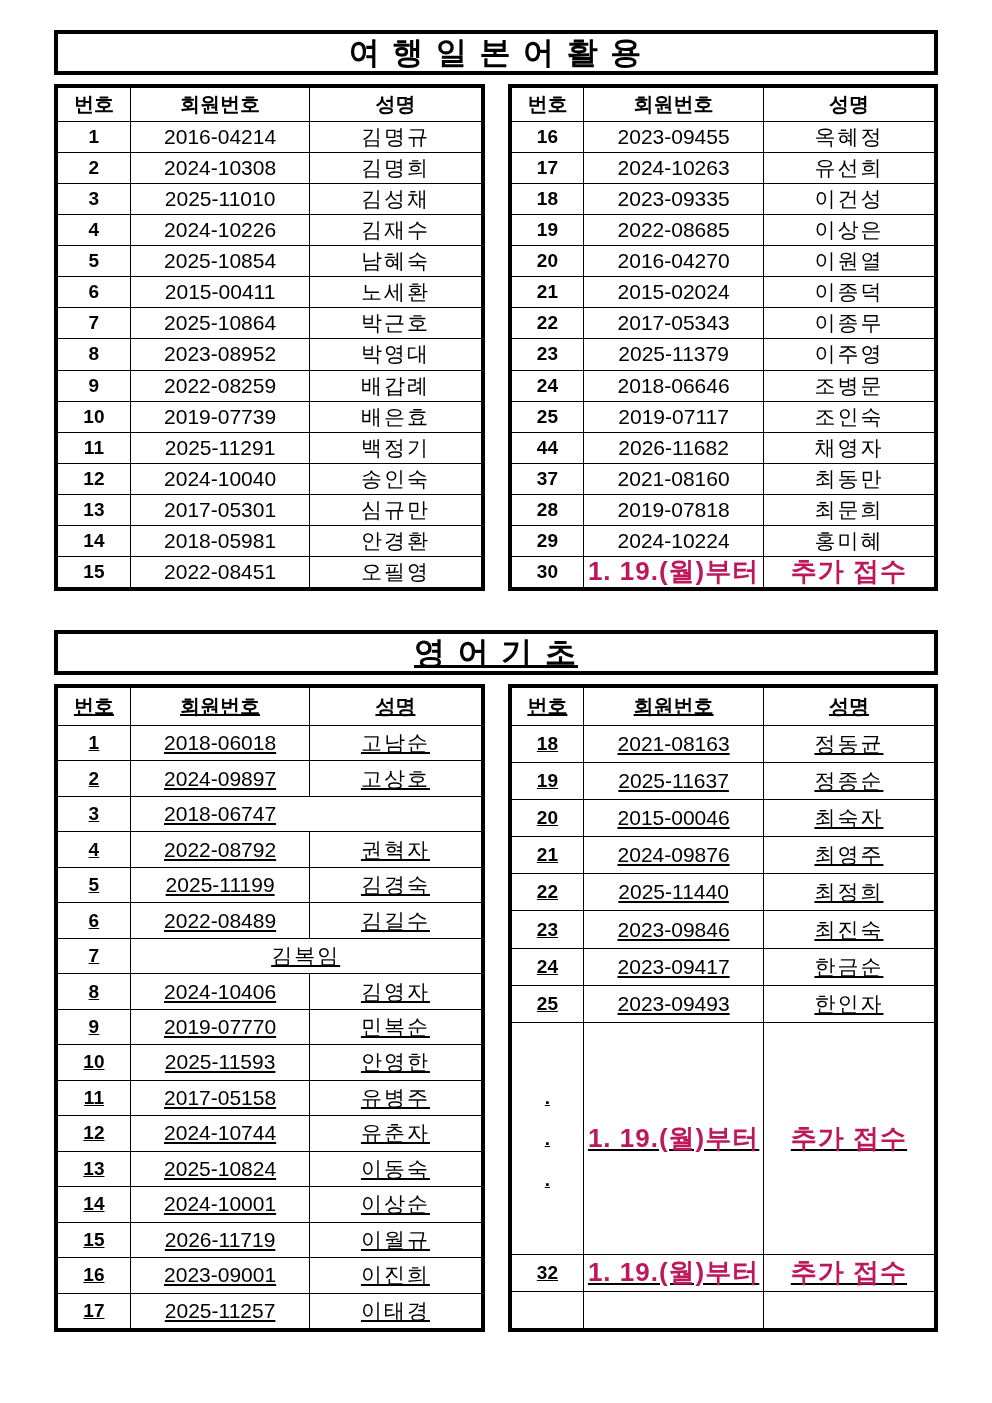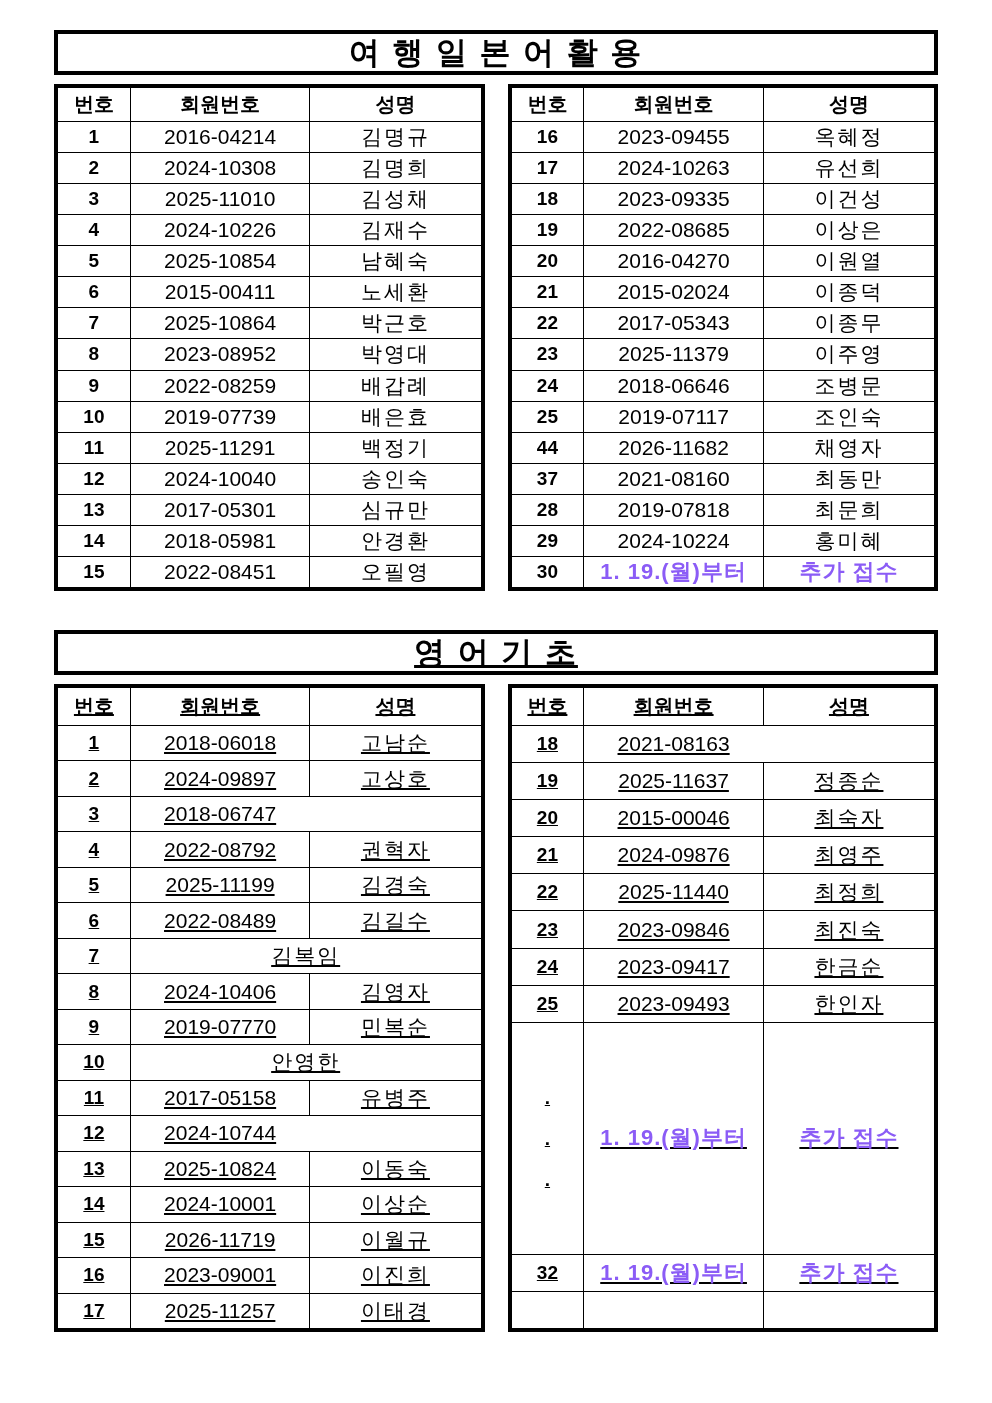--- a/index.html
+++ b/index.html
@@ -42,21 +42,21 @@
   .td {
     display: flex; align-items: center; justify-content: center;
     overflow: hidden; white-space: nowrap;
   }
   .td.no   { flex: 0 0 17%;   font-weight: bold; font-size: 19px; }
   .td.member { flex: 0 0 42.5%; border-left: 1.5px solid #000; font-size: 21px; }
   .td.name { flex: 1; border-left: 1.5px solid #000; font-size: 21px; letter-spacing: 2px; }
 
   .thead .td { font-weight: bold; font-size: 20px; letter-spacing: 0; }
 
-  .td.notice { color: #8b5cf6; font-weight: bold; font-size: 22px; letter-spacing: 1px; }
+  .td.notice { color: #be185d; font-weight: bold; font-size: 26px; letter-spacing: 1px; }
 
   .merged { flex: 6.4 1 0; }
   .dots-col {
     flex-direction: column; gap: 22px;
     font-weight: bold; font-size: 17px; line-height: 1;
   }
 </style>
 </head>
 <body>
 
@@ -288,30 +288,32 @@
               <div class="td member">2024-10406</div>
               <div class="td name">김영자</div>
             </div>
             <div class="tr">
               <div class="td no">9</div>
               <div class="td member">2019-07770</div>
               <div class="td name">민복순</div>
             </div>
             <div class="tr">
               <div class="td no">10</div>
+              <div class="td member">2025-11593</div>
               <div class="td name">안영한</div>
             </div>
             <div class="tr">
               <div class="td no">11</div>
               <div class="td member">2017-05158</div>
               <div class="td name">유병주</div>
             </div>
             <div class="tr">
               <div class="td no">12</div>
               <div class="td member">2024-10744</div>
+              <div class="td name">유춘자</div>
             </div>
             <div class="tr">
               <div class="td no">13</div>
               <div class="td member">2025-10824</div>
               <div class="td name">이동숙</div>
             </div>
             <div class="tr">
               <div class="td no">14</div>
               <div class="td member">2024-10001</div>
               <div class="td name">이상순</div>
@@ -336,20 +338,21 @@
       <div class="subtable">
         <div class="tr thead">
           <div class="td no">번호</div>
           <div class="td member">회원번호</div>
           <div class="td name">성명</div>
         </div>
         <div class="tbody">
           <div class="rows-frag"><div class="tr">
                 <div class="td no">18</div>
                 <div class="td member">2021-08163</div>
+                <div class="td name">정동균</div>
               </div><div class="tr">
                 <div class="td no">19</div>
                 <div class="td member">2025-11637</div>
                 <div class="td name">정종순</div>
               </div><div class="tr">
                 <div class="td no">20</div>
                 <div class="td member">2015-00046</div>
                 <div class="td name">최숙자</div>
               </div><div class="tr">
                 <div class="td no">21</div>

